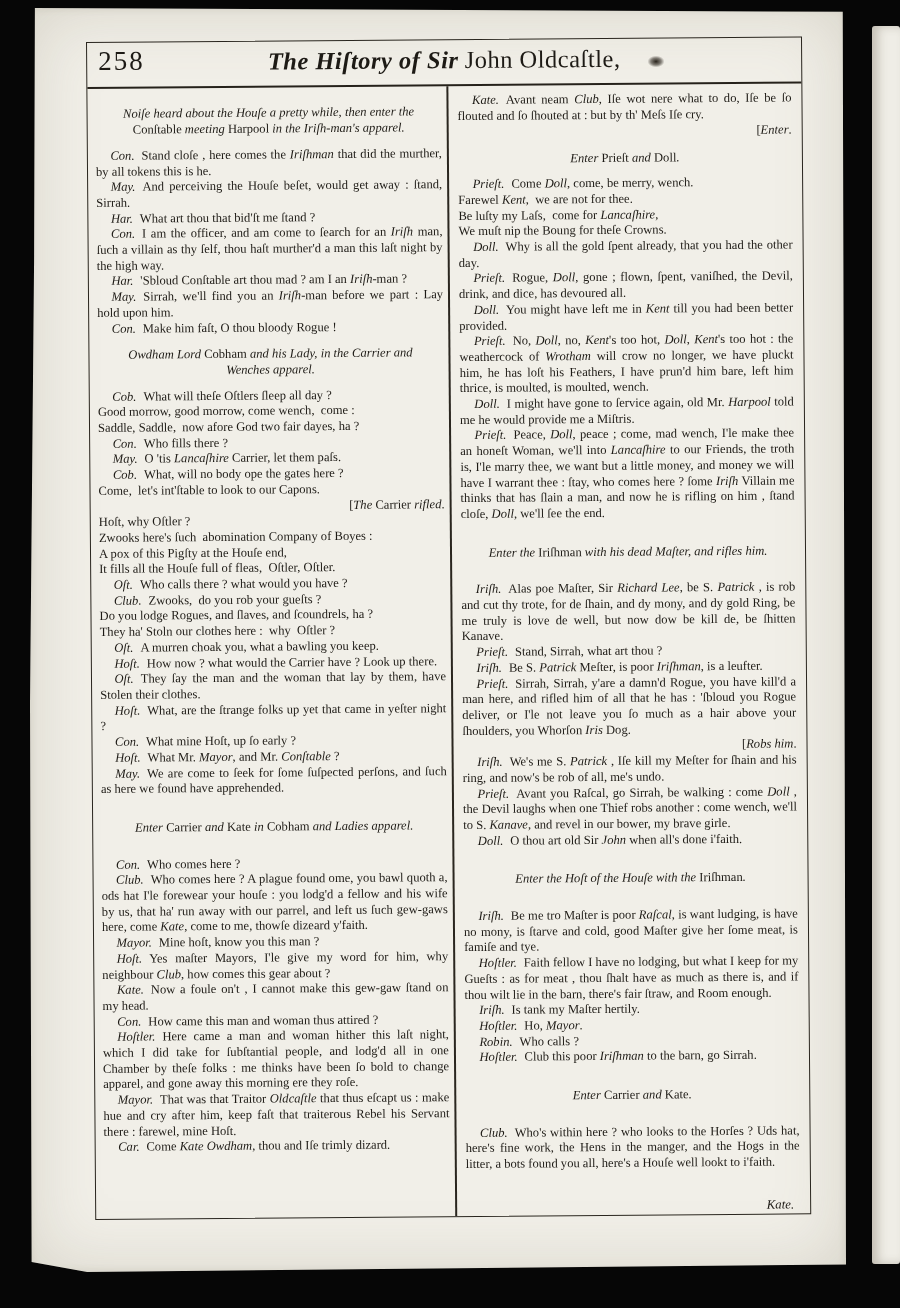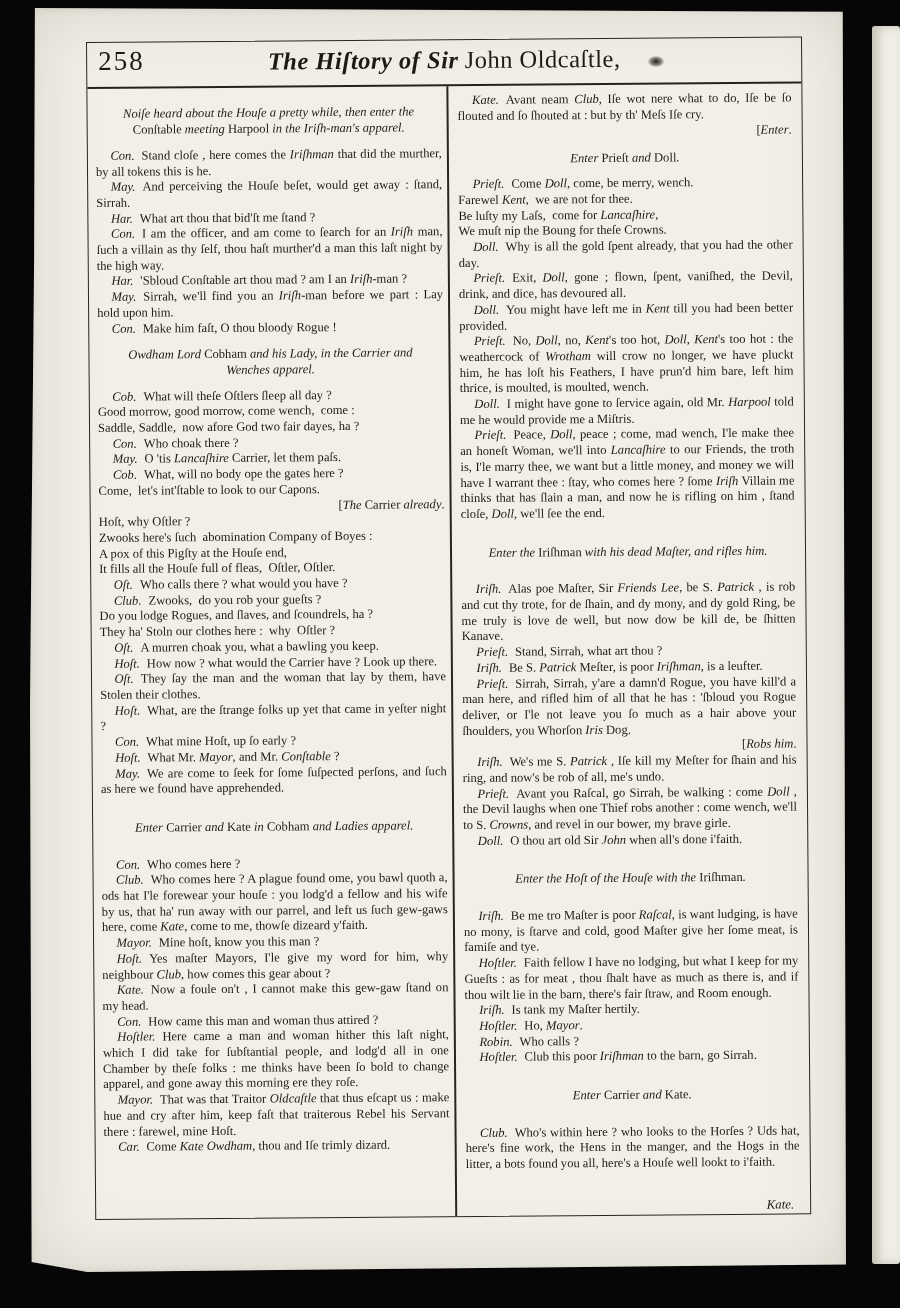--- a/index.html
+++ b/index.html
@@ -64,25 +64,25 @@
           <p class="blk speech"><i class="spk">May.</i><span>And perceiving the Houſe beſet, would get away : ſtand, Sirrah.</span></p>
           <p class="blk speech"><i class="spk">Har.</i><span>What art thou that bid'ſt me ſtand ?</span></p>
           <p class="blk speech"><i class="spk">Con.</i><span>I am the officer, and am come to ſearch for an </span><span class="alt">Iriſh</span><span> man, ſuch a villain as thy ſelf, thou haſt murther'd a man this laſt night by the high way.</span></p>
           <p class="blk speech"><i class="spk">Har.</i><span>'Sbloud Conſtable art thou mad ? am I an </span><span class="alt">Iriſh</span><span>-man ?</span></p>
           <p class="blk speech"><i class="spk">May.</i><span>Sirrah, we'll find you an </span><span class="alt">Iriſh</span><span>-man before we part : Lay hold upon him.</span></p>
           <p class="blk speech"><i class="spk">Con.</i><span>Make him faſt, O thou bloody Rogue !</span></p>
           <p class="blk sd"><span>Owdham Lord </span><span class="alt">Cobham</span><span> and his Lady, in the Carrier and Wenches apparel.</span></p>
           <p class="blk speech verse"><i class="spk">Cob.</i><span>What will theſe Oſtlers ſleep all day ?
 Good morrow, good morrow, come wench,  come :
 Saddle, Saddle,  now afore God two fair dayes, ha ?</span></p>
-          <p class="blk speech"><i class="spk">Con.</i><span>Who choak there ?</span></p>
+          <p class="blk speech"><i class="spk">Con.</i><span>Who fills there ?</span></p>
           <p class="blk speech"><i class="spk">May.</i><span>O 'tis </span><span class="alt">Lancaſhire</span><span> Carrier, let them paſs.</span></p>
           <p class="blk speech verse"><i class="spk">Cob.</i><span>What, will no body ope the gates here ?
 Come,  let's int'ſtable to look to our Capons.</span></p>
-          <p class="blk dir"><span>[</span><span class="alt">The</span><span> Carrier </span><span class="alt">already</span><span>.</span></p>
+          <p class="blk dir"><span>[</span><span class="alt">The</span><span> Carrier </span><span class="alt">rifled</span><span>.</span></p>
           <p class="blk speech verse noind"><span>Hoſt, why Oſtler ?
 Zwooks here's ſuch  abomination Company of Boyes :
 A pox of this Pigſty at the Houſe end,
 It fills all the Houſe full of fleas,  Oſtler, Oſtler.</span></p>
           <p class="blk speech"><i class="spk">Oſt.</i><span>Who calls there ?  what would you have ?</span></p>
           <p class="blk speech verse"><i class="spk">Club.</i><span>Zwooks,  do you rob your gueſts ?
 Do you lodge Rogues, and ſlaves, and ſcoundrels, ha ?
 They ha' Stoln our clothes here :  why  Oſtler ?</span></p>
           <p class="blk speech"><i class="spk">Oſt.</i><span>A murren choak you, what a bawling you keep.</span></p>
           <p class="blk speech"><i class="spk">Hoſt.</i><span>How now ?   what would the Carrier have ? Look  up  there.</span></p>
@@ -104,33 +104,33 @@
         </div>
       <div class="col col-right">
           <p class="blk speech"><i class="spk">Kate.</i><span>Avant neam </span><span class="alt">Club</span><span>, Iſe wot nere what to do,  Iſe be ſo flouted and ſo ſhouted at :  but by th' Meſs Iſe cry.</span></p>
           <p class="blk dir"><span>[</span><span class="alt">Enter</span><span>.</span></p>
           <p class="blk sd"><span>Enter </span><span class="alt">Prieſt</span><span> and </span><span class="alt">Doll</span><span>.</span></p>
           <p class="blk speech verse"><i class="spk">Prieſt.</i><span>Come </span><span class="alt">Doll</span><span>, come, be merry, wench.
 Farewel </span><span class="alt">Kent</span><span>,  we are not for thee.
 Be luſty my Laſs,  come for </span><span class="alt">Lancaſhire</span><span>,
 We muſt nip the Boung for theſe Crowns.</span></p>
           <p class="blk speech"><i class="spk">Doll.</i><span>Why is all  the  gold ſpent already,  that you had the other day.</span></p>
-          <p class="blk speech"><i class="spk">Prieſt.</i><span>Exit, </span><span class="alt">Doll</span><span>, gone ;  flown,  ſpent,  vaniſhed, the Devil, drink, and dice,  has devoured all.</span></p>
+          <p class="blk speech"><i class="spk">Prieſt.</i><span>Rogue, </span><span class="alt">Doll</span><span>, gone ;  flown,  ſpent,  vaniſhed, the Devil, drink, and dice,  has devoured all.</span></p>
           <p class="blk speech"><i class="spk">Doll.</i><span>You might have left me in </span><span class="alt">Kent</span><span> till you had been better provided.</span></p>
           <p class="blk speech"><i class="spk">Prieſt.</i><span>No,  </span><span class="alt">Doll</span><span>,  no,  </span><span class="alt">Kent</span><span>'s too hot,  </span><span class="alt">Doll</span><span>, </span><span class="alt">Kent</span><span>'s too hot :  the weathercock of </span><span class="alt">Wrotham</span><span> will crow no longer, we have pluckt him, he has loſt his Feathers, I have prun'd him bare, left him thrice, is moulted, is moulted, wench.</span></p>
           <p class="blk speech"><i class="spk">Doll.</i><span>I might have gone to ſervice again, old Mr. </span><span class="alt">Harpool</span><span> told me he would provide me a Miſtris.</span></p>
           <p class="blk speech"><i class="spk">Prieſt.</i><span>Peace, </span><span class="alt">Doll</span><span>, peace ;  come, mad wench, I'le make thee an honeſt Woman, we'll into </span><span class="alt">Lancaſhire</span><span> to our Friends, the troth is,  I'le marry thee,  we want but  a  little  money, and money we will have  I warrant thee :  ſtay,  who comes here ?  ſome </span><span class="alt">Iriſh</span><span>  Villain me thinks that has ſlain  a  man, and now he is rifling on him ,  ſtand cloſe,  </span><span class="alt">Doll</span><span>,  we'll ſee the  end.</span></p>
           <p class="blk sd big"><span>Enter the </span><span class="alt">Iriſhman</span><span> with his dead Maſter, and rifles  him.</span></p>
-          <p class="blk speech"><i class="spk">Iriſh.</i><span>Alas poe Maſter,  Sir </span><span class="alt">Friends Lee</span><span>,  be S. </span><span class="alt">Patrick</span><span> , is rob and cut thy trote,  for de ſhain,  and dy mony,  and dy gold Ring, be me truly is love de well, but now dow be kill de,  be ſhitten Kanave.</span></p>
+          <p class="blk speech"><i class="spk">Iriſh.</i><span>Alas poe Maſter,  Sir </span><span class="alt">Richard Lee</span><span>,  be S. </span><span class="alt">Patrick</span><span> , is rob and cut thy trote,  for de ſhain,  and dy mony,  and dy gold Ring, be me truly is love de well, but now dow be kill de,  be ſhitten Kanave.</span></p>
           <p class="blk speech"><i class="spk">Prieſt.</i><span>Stand,  Sirrah,  what art thou ?</span></p>
           <p class="blk speech"><i class="spk">Iriſh.</i><span>Be S. </span><span class="alt">Patrick</span><span> Meſter, is poor </span><span class="alt">Iriſhman</span><span>, is a leufter.</span></p>
           <p class="blk speech"><i class="spk">Prieſt.</i><span>Sirrah, Sirrah, y'are a damn'd Rogue,  you have kill'd a man here, and rifled him of all that he has :  'ſbloud you  Rogue deliver,  or I'le not leave you ſo much as a hair above your ſhoulders,  you Whorſon </span><span class="alt">Iris</span><span> Dog.</span></p>
           <p class="blk dir"><span>[</span><span class="alt">Robs him</span><span>.</span></p>
           <p class="blk speech"><i class="spk">Iriſh.</i><span>We's me S. </span><span class="alt">Patrick</span><span> ,  Iſe kill my Meſter for ſhain and his ring, and now's be rob of all,  me's undo.</span></p>
-          <p class="blk speech"><i class="spk">Prieſt.</i><span>Avant you Raſcal, go Sirrah,  be walking : come </span><span class="alt">Doll</span><span> ,  the  Devil  laughs  when  one Thief  robs  another : come wench,  we'll to S. </span><span class="alt">Crowns</span><span>,  and revel in our bower, my brave girle.</span></p>
+          <p class="blk speech"><i class="spk">Prieſt.</i><span>Avant you Raſcal, go Sirrah,  be walking : come </span><span class="alt">Doll</span><span> ,  the  Devil  laughs  when  one Thief  robs  another : come wench,  we'll to S. </span><span class="alt">Kanave</span><span>,  and revel in our bower, my brave girle.</span></p>
           <p class="blk speech"><i class="spk">Doll.</i><span>O thou art old Sir </span><span class="alt">John</span><span> when all's done i'faith.</span></p>
           <p class="blk sd big"><span>Enter the Hoſt of the Houſe with the </span><span class="alt">Iriſhman</span><span>.</span></p>
           <p class="blk speech"><i class="spk">Iriſh.</i><span>Be me tro Maſter is poor </span><span class="alt">Raſcal</span><span>, is want ludging, is have no mony,  is ſtarve and cold,  good Maſter give her ſome meat, is famiſe and tye.</span></p>
           <p class="blk speech"><i class="spk">Hoſtler.</i><span>Faith fellow I have  no lodging, but what I keep for my Gueſts :  as for  meat ,  thou ſhalt have as much as there is,  and if thou wilt lie in the barn, there's fair ſtraw, and Room enough.</span></p>
           <p class="blk speech"><i class="spk">Iriſh.</i><span>Is tank  my  Maſter  hertily.</span></p>
           <p class="blk speech"><i class="spk">Hoſtler.</i><span>Ho, </span><span class="alt">Mayor</span><span>.</span></p>
           <p class="blk speech"><i class="spk">Robin.</i><span>Who calls ?</span></p>
           <p class="blk speech"><i class="spk">Hoſtler.</i><span>Club this poor </span><span class="alt">Iriſhman</span><span> to the barn, go Sirrah.</span></p>
           <p class="blk sd big"><span>Enter </span><span class="alt">Carrier</span><span> and </span><span class="alt">Kate</span><span>.</span></p>
           <p class="blk speech"><i class="spk">Club.</i><span>Who's within  here ?  who looks to the Horſes ? Uds hat,  here's fine work,  the Hens in the manger,  and the Hogs in the litter,  a bots found you all, here's a Houſe well lookt to i'faith.</span></p>

